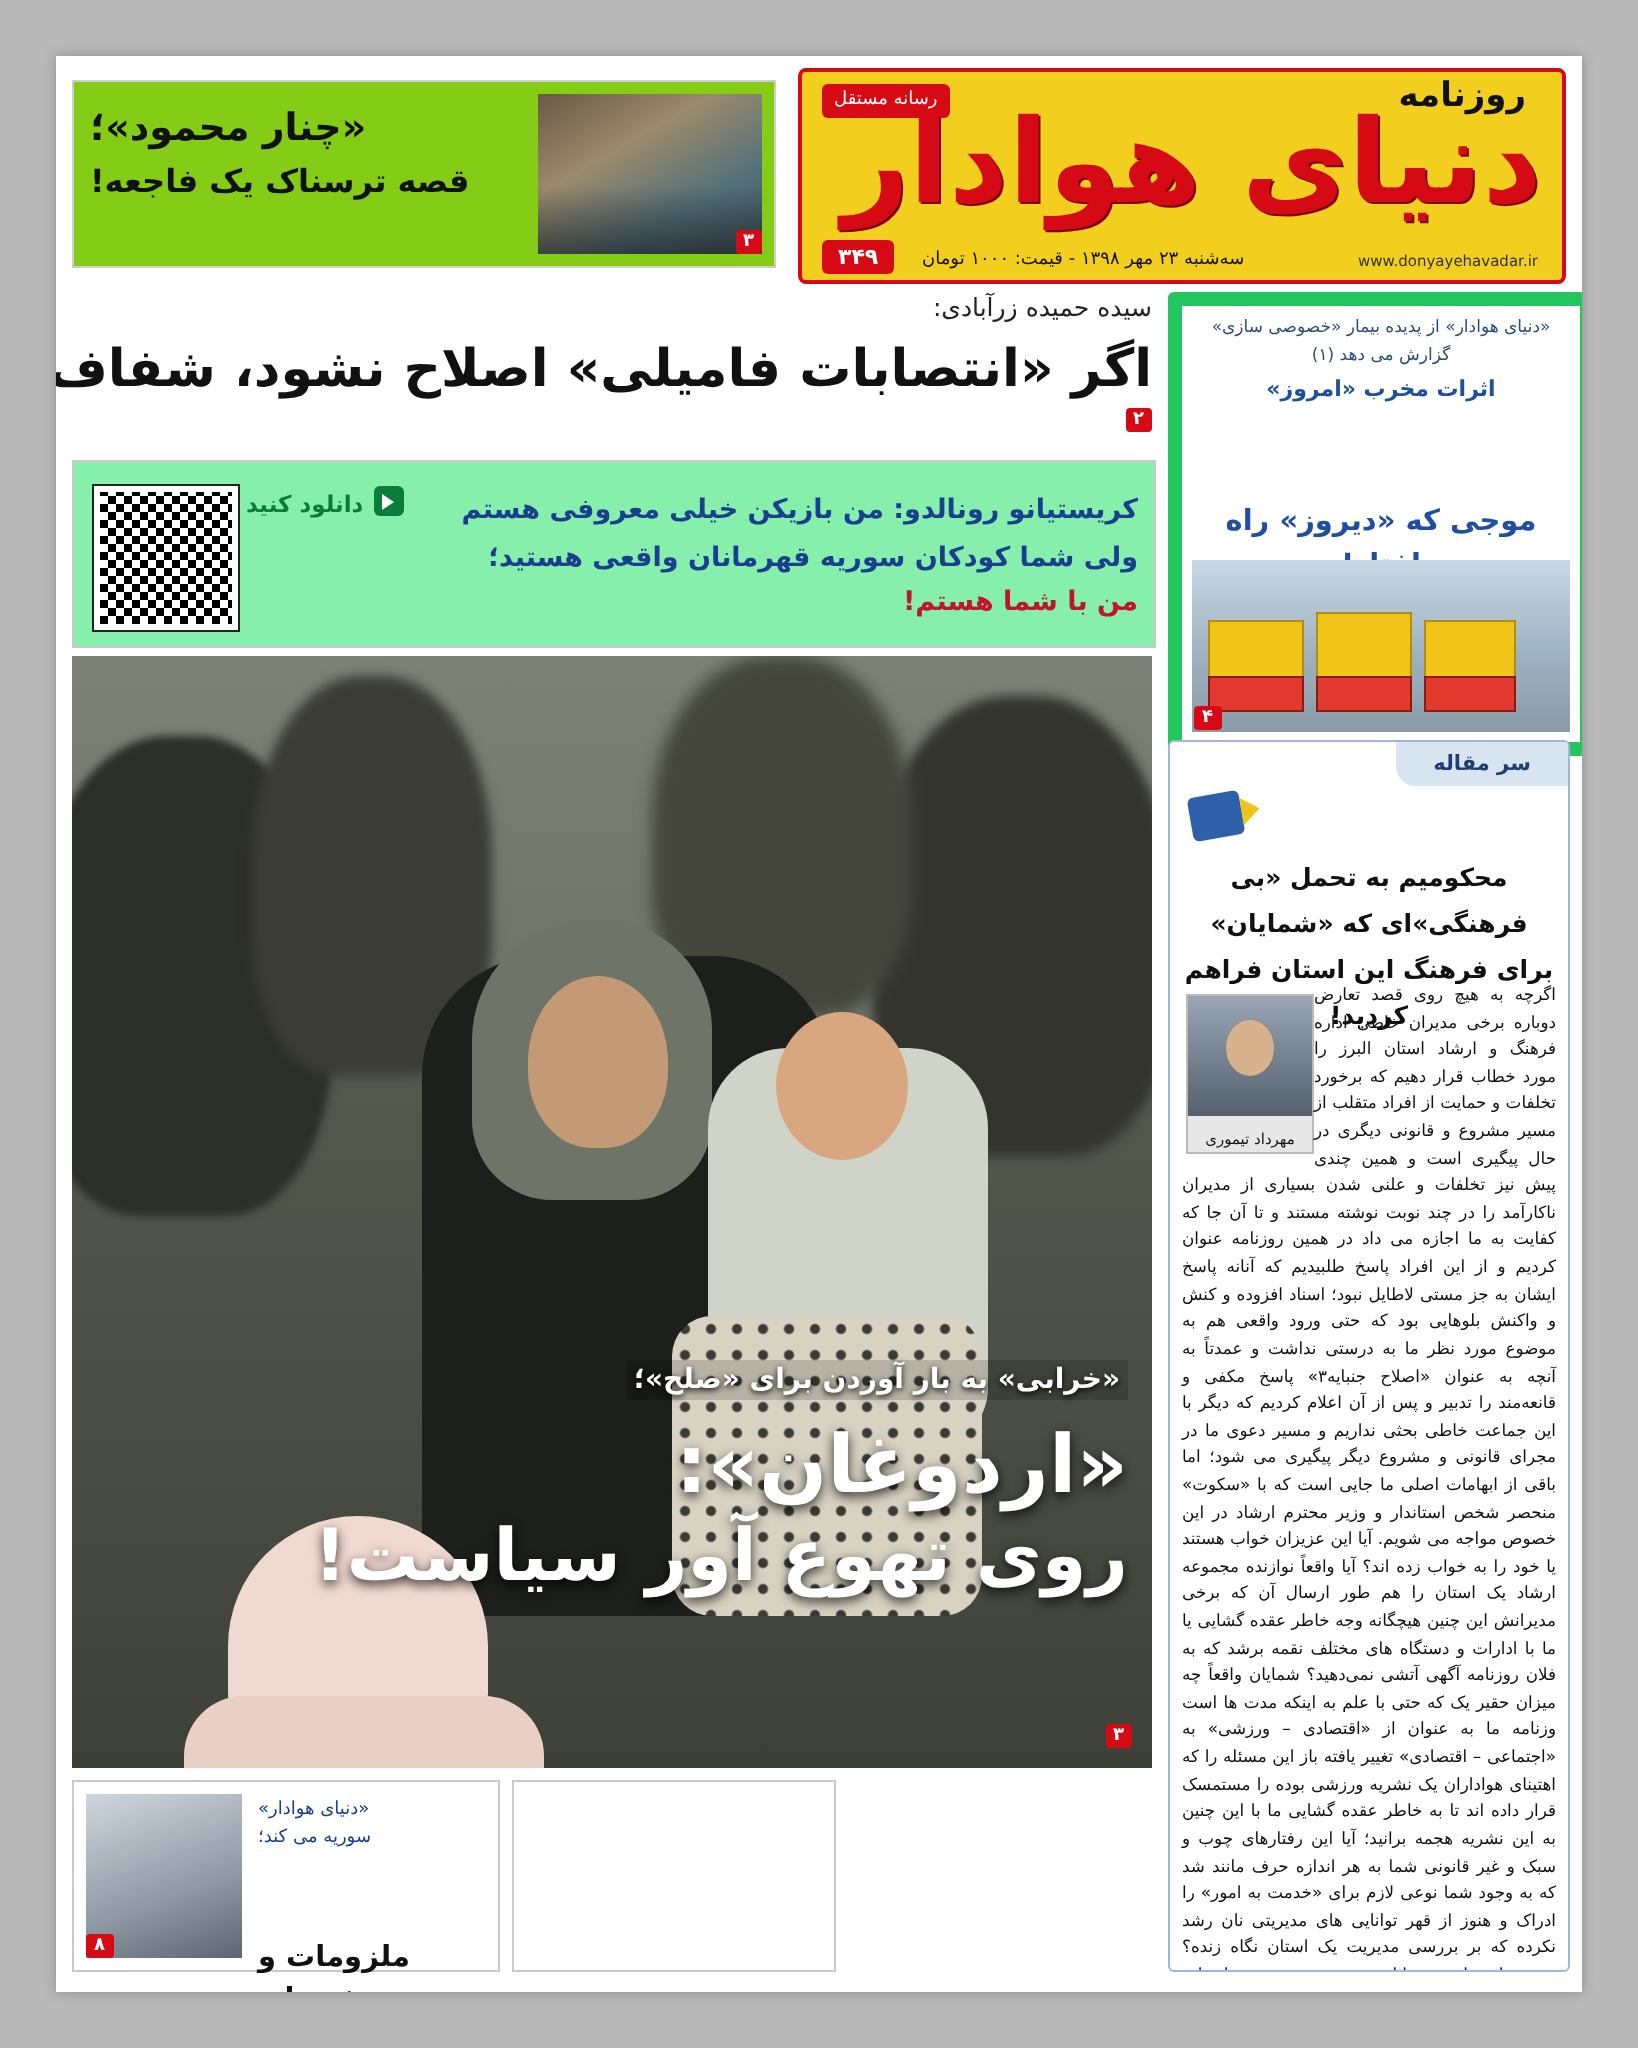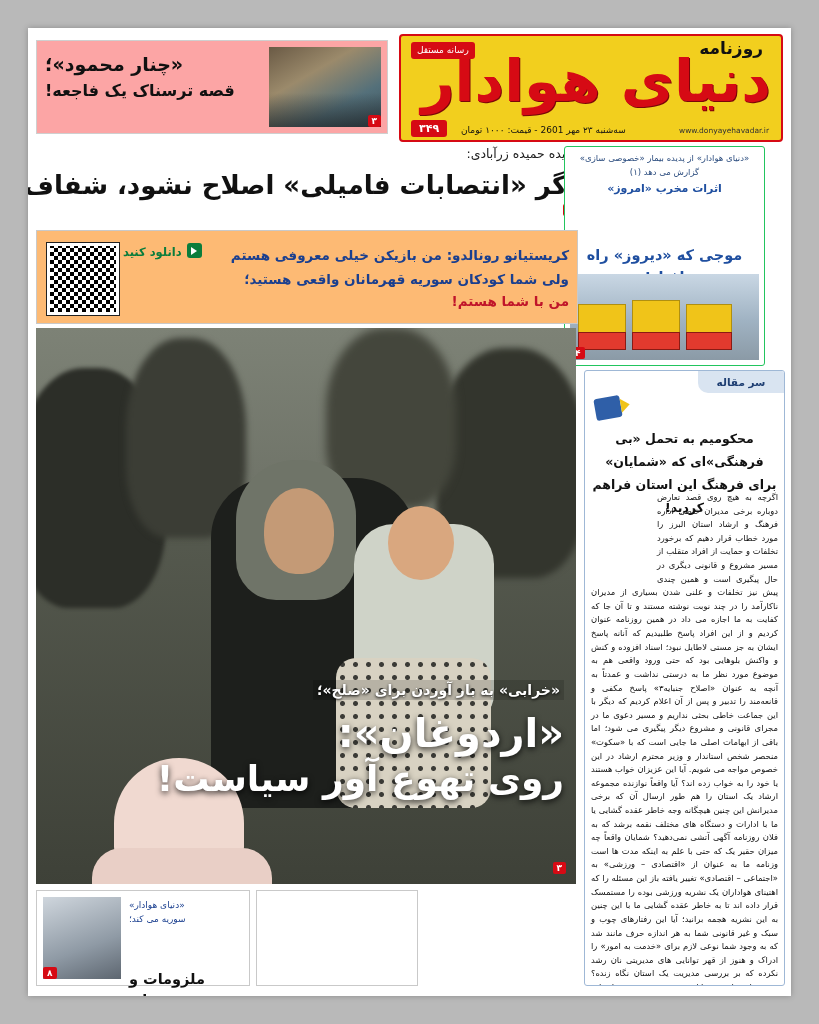--- a/index.html
+++ b/index.html
@@ -56,21 +56,21 @@
   }
   .logo-issue{
     position:absolute;left:10px;bottom:3px;
     background:#d60a14;color:#fff;font-size:11px;
     padding:2px 8px;border-radius:3px;font-weight:bold;
   }
 
   
   .top-teaser{
     position:absolute;left:8px;top:12px;width:350px;height:92px;
-    border:1px solid #cfcfcf;background:#fca5a5;
+    border:1px solid #cfcfcf;background:#84cc16;
   }
   .tt-photo{
     position:absolute;right:6px;top:6px;width:112px;height:80px;
     background:linear-gradient(150deg,#6a5a45 0%,#9b8a6b 35%,#54707a 70%,#3f5560 100%);
     overflow:hidden;
   }
   .tt-photo:after{
     content:"";position:absolute;left:0;bottom:0;width:100%;height:42%;
     background:linear-gradient(0deg,rgba(20,20,20,.55),rgba(255,255,255,0));
   }
@@ -94,42 +94,42 @@
   .band .byline{
     position:absolute;right:0;top:0;font-size:12.5px;color:#222;
   }
   .band .bighead{
     position:absolute;right:0;top:24px;
     font-size:26px;font-weight:bold;color:#111;white-space:nowrap;
   }
 
   
   .promo{
-    position:absolute;left:536px;top:118px;width:199px;height:218px;
-    border:1px solid #22c55e;background:#fff;border-radius:3px;overflow:hidden;
+    position:absolute;left:556px;top:118px;width:199px;height:218px;
+    border:7px solid #22c55e;background:#fff;border-radius:3px;overflow:hidden;
   }
   .promo-k{
     font-size:8.5px;color:#2b4c7e;text-align:center;margin:5px 4px 2px;
     line-height:1.5;
   }
   .promo-sub{font-size:8.5px;color:#2b4c7e;text-align:center;margin-bottom:4px;}
   .promo-h1{font-size:11px;font-weight:bold;color:#1f4fa0;text-align:center;line-height:1.5;}
   .promo-h2{font-size:14.5px;font-weight:bold;color:#1f4fa0;text-align:center;line-height:1.5;margin-top:48px;}
   .promo-img{
     position:absolute;left:5px;right:5px;bottom:5px;height:86px;
     background:linear-gradient(180deg,#c9d7e4 0%,#9fb2c2 55%,#8b9aa6 100%);
     overflow:hidden;
   }
   .roller{position:absolute;background:#f0c419;border:1px solid #b08f10;}
   .roller2{position:absolute;background:#e23a2e;border:1px solid #8a1b14;}
 
   
   .qrstrip{
     position:absolute;left:8px;top:202px;width:540px;height:92px;
-    border:1px solid #c9c9c9;background:#fdba74;
+    border:1px solid #c9c9c9;background:#86efac;
   }
   .qr{
     position:absolute;left:10px;top:12px;width:66px;height:66px;
     background:
       repeating-linear-gradient(0deg,#000 0 4px,#fff 4px 8px),
       repeating-linear-gradient(90deg,#000 0 4px,#fff 4px 8px);
     background-blend-mode:difference;
     border:3px solid #fff;outline:1px solid #222;
   }
   .qr-label{
@@ -280,21 +280,21 @@
 
 <div class="page">
 
   <div class="masthead">
 
     <div class="logo-box">
       <div class="logo-rooz">روزنامه</div>
       <div class="logo-main">دنیای هوادار</div>
       <div class="logo-badge">رسانه مستقل</div>
       <div class="logo-site">www.donyayehavadar.ir</div>
-      <div class="logo-date">سه‌شنبه ۲۳ مهر 2601 - قیمت: ۱۰۰۰ تومان</div>
+      <div class="logo-date">سه‌شنبه ۲۳ مهر ۱۳۹۸ - قیمت: ۱۰۰۰ تومان</div>
       <div class="logo-issue">۳۴۹</div>
     </div>
 
     <div class="top-teaser">
       <div class="tt-photo"></div>
       <div class="tt-text">
         <div class="tt-l1">«چنار محمود»؛</div>
         <div class="tt-l2">قصه ترسناک یک فاجعه!</div>
       </div>
       <div class="pg-badge" style="right:6px;bottom:6px;">۳</div>
@@ -352,20 +352,26 @@
     <div class="mp-h1">«اردوغان»:</div>
     <div class="mp-h2">روی تهوع آور سیاست!</div>
     <div class="pg-badge" style="right:10px;bottom:10px;">۳</div>
   </div>
 
   <div class="edit">
     <div class="edit-tab">سر مقاله</div>
     <div class="edit-pen"></div>
     <div class="edit-title">محکومیم به تحمل «بی فرهنگی»ای که «شمایان» برای فرهنگ این استان فراهم کردید!</div>
 
+    <div class="edit-author-box">
+      <div class="edit-author-photo">
+        <div class="edit-author-head"></div>
+      </div>
+      <div class="edit-author-name">مهرداد تیموری</div>
+    </div>
 
     <div class="edit-body">
       <span class="spacer"></span><span>اگرچه به هیچ روی قصد تعارض دوباره برخی مدیران خاطی اداره فرهنگ و ارشاد استان البرز را مورد خطاب قرار دهیم که برخورد تخلفات و حمایت از افراد متقلب از مسیر مشروع و قانونی دیگری در حال پیگیری است و همین چندی پیش نیز تخلفات و علنی شدن بسیاری از مدیران ناکارآمد را در چند نوبت نوشته مستند و تا آن جا که کفایت به ما اجازه می داد در همین روزنامه عنوان کردیم و از این افراد پاسخ طلبیدیم که آنانه پاسخ ایشان به جز مستی لاطایل نبود؛ اسناد افزوده و کنش و واکنش بلوهایی بود که حتی ورود واقعی هم به موضوع مورد نظر ما به درستی نداشت و عمدتاً به آنچه به عنوان «اصلاح جنبایه۳» پاسخ مکفی و قانعه‌مند را تدبیر و پس از آن اعلام کردیم که دیگر با این جماعت خاطی بحثی نداریم و مسیر دعوی ما در مجرای قانونی و مشروع دیگر پیگیری می شود؛ اما باقی از ابهامات اصلی ما جایی است که با «سکوت» منحصر شخص استاندار و وزیر محترم ارشاد در این خصوص مواجه می شویم. آیا این عزیزان خواب هستند یا خود را به خواب زده اند؟ آیا واقعاً نوازنده مجموعه ارشاد یک استان را هم طور ارسال آن که برخی مدیرانش این چنین هیچگانه وجه خاطر عقده گشایی یا ما با ادارات و دستگاه های مختلف نقمه برشد که به فلان روزنامه آگهی آتشی نمی‌دهید؟ شمایان واقعاً چه میزان حقیر یک که حتی با علم به اینکه مدت ها است وزنامه ما به عنوان از «اقتصادی – ورزشی» به «اجتماعی – اقتصادی» تغییر یافته باز این مسئله را که اهتینای هواداران یک نشریه ورزشی بوده را مستمسک قرار داده اند تا به خاطر عقده گشایی ما با این چنین به این نشریه هجمه برانید؛ آیا این رفتارهای چوب و سبک و غیر قانونی شما به هر اندازه حرف مانند شد که به وجود شما نوعی لازم برای «خدمت به امور» را ادراک و هنوز از قهر توانایی های مدیریتی نان رشد نکرده که بر بررسی مدیریت یک استان نگاه زنده؟ پس چرا شما حتی توانایی و چشم مدیریت بر ارزیاب جمعی و اداره ای که خودتان در آن صاحب کرسی ریاست هستید را ندارید و کم به دیدار دعوای آموزشی و آزاد کشی در اداره مطبوعات (؟) همین چند وقت پیش بود که جانبازی به خاطر درخواست پیش یا افتاده ای که نداشت، نزدیک بود در اداره شما از بین برود؟ چرا که شمایان فارغ از این که آن جایز حوادث شش به حق بود یا تا نزدیک به آن شما برخورد با آن به شده ای داشته اید و در نیامدید را قهوه به زیرستان نیست؛ داده اند این ها و بیشتر از آن ها شمایید و حتی حقیر تر از آن چیزی هستید که ما فکر می کنیم.</span>
     </div>
   </div>
 
   <div class="bt bt1">
     <div class="bt-photo p1"></div>
     <div class="bt-head">
       <div class="bt-k">«دنیای هوادار»</div>

